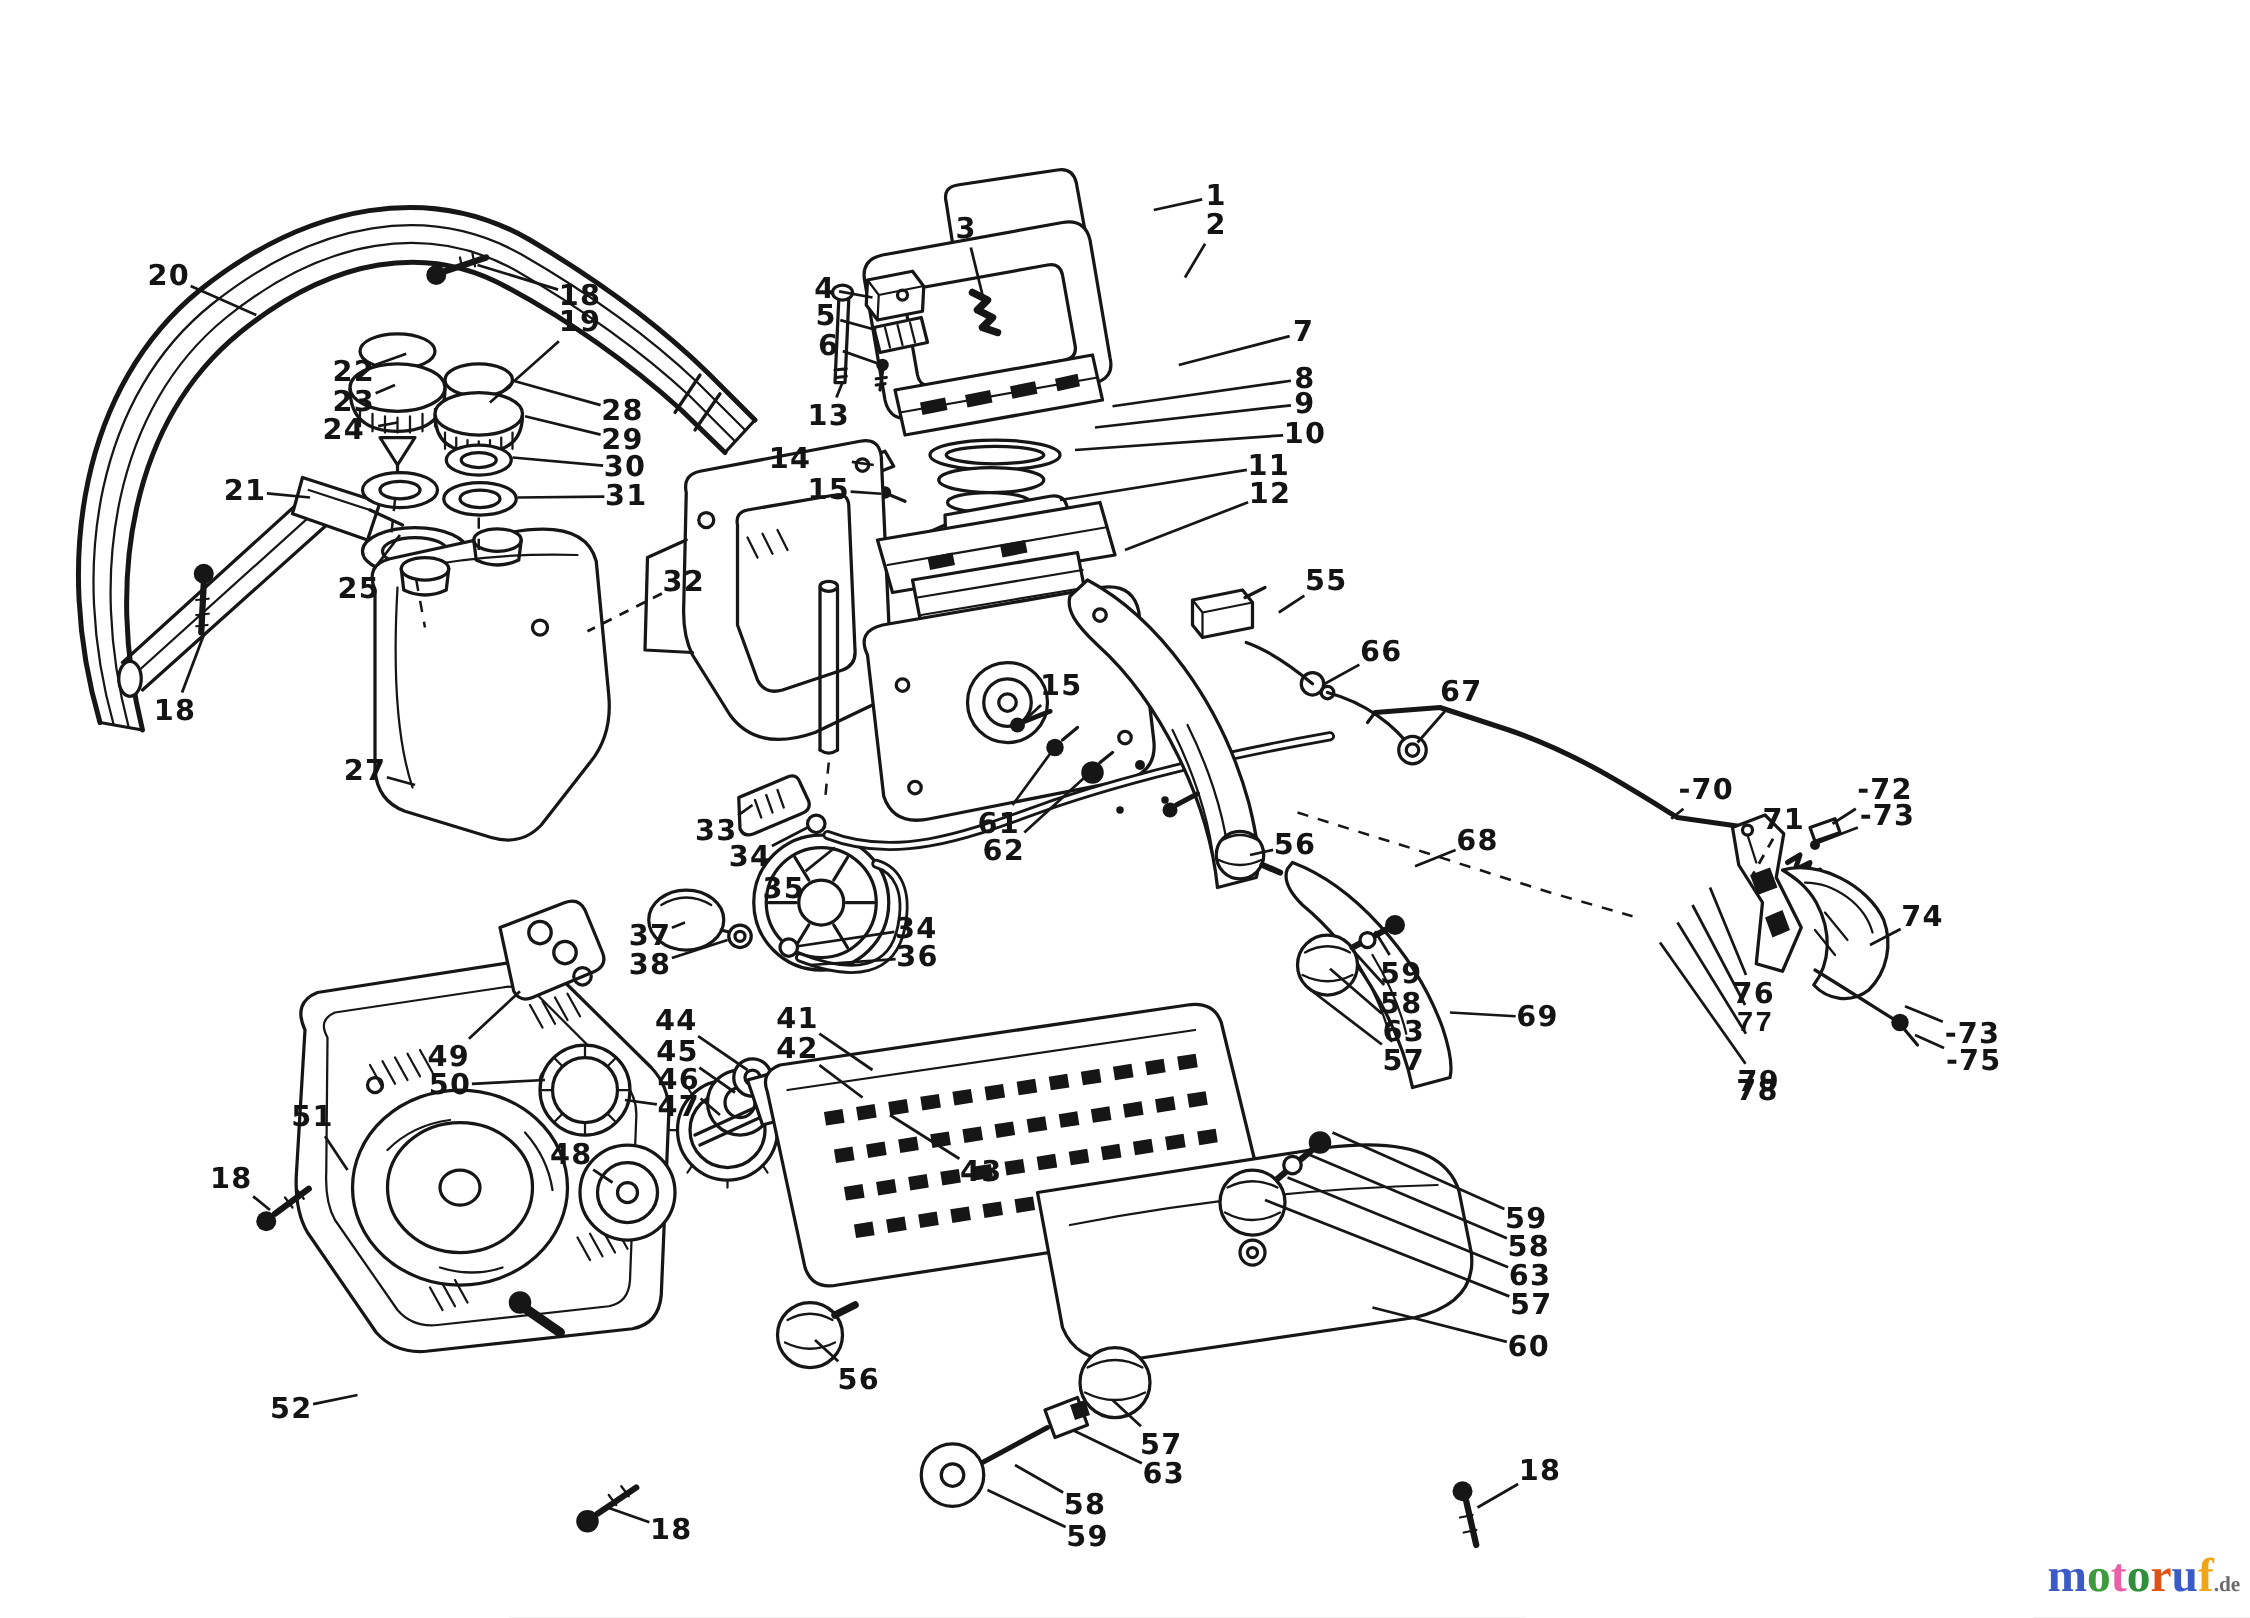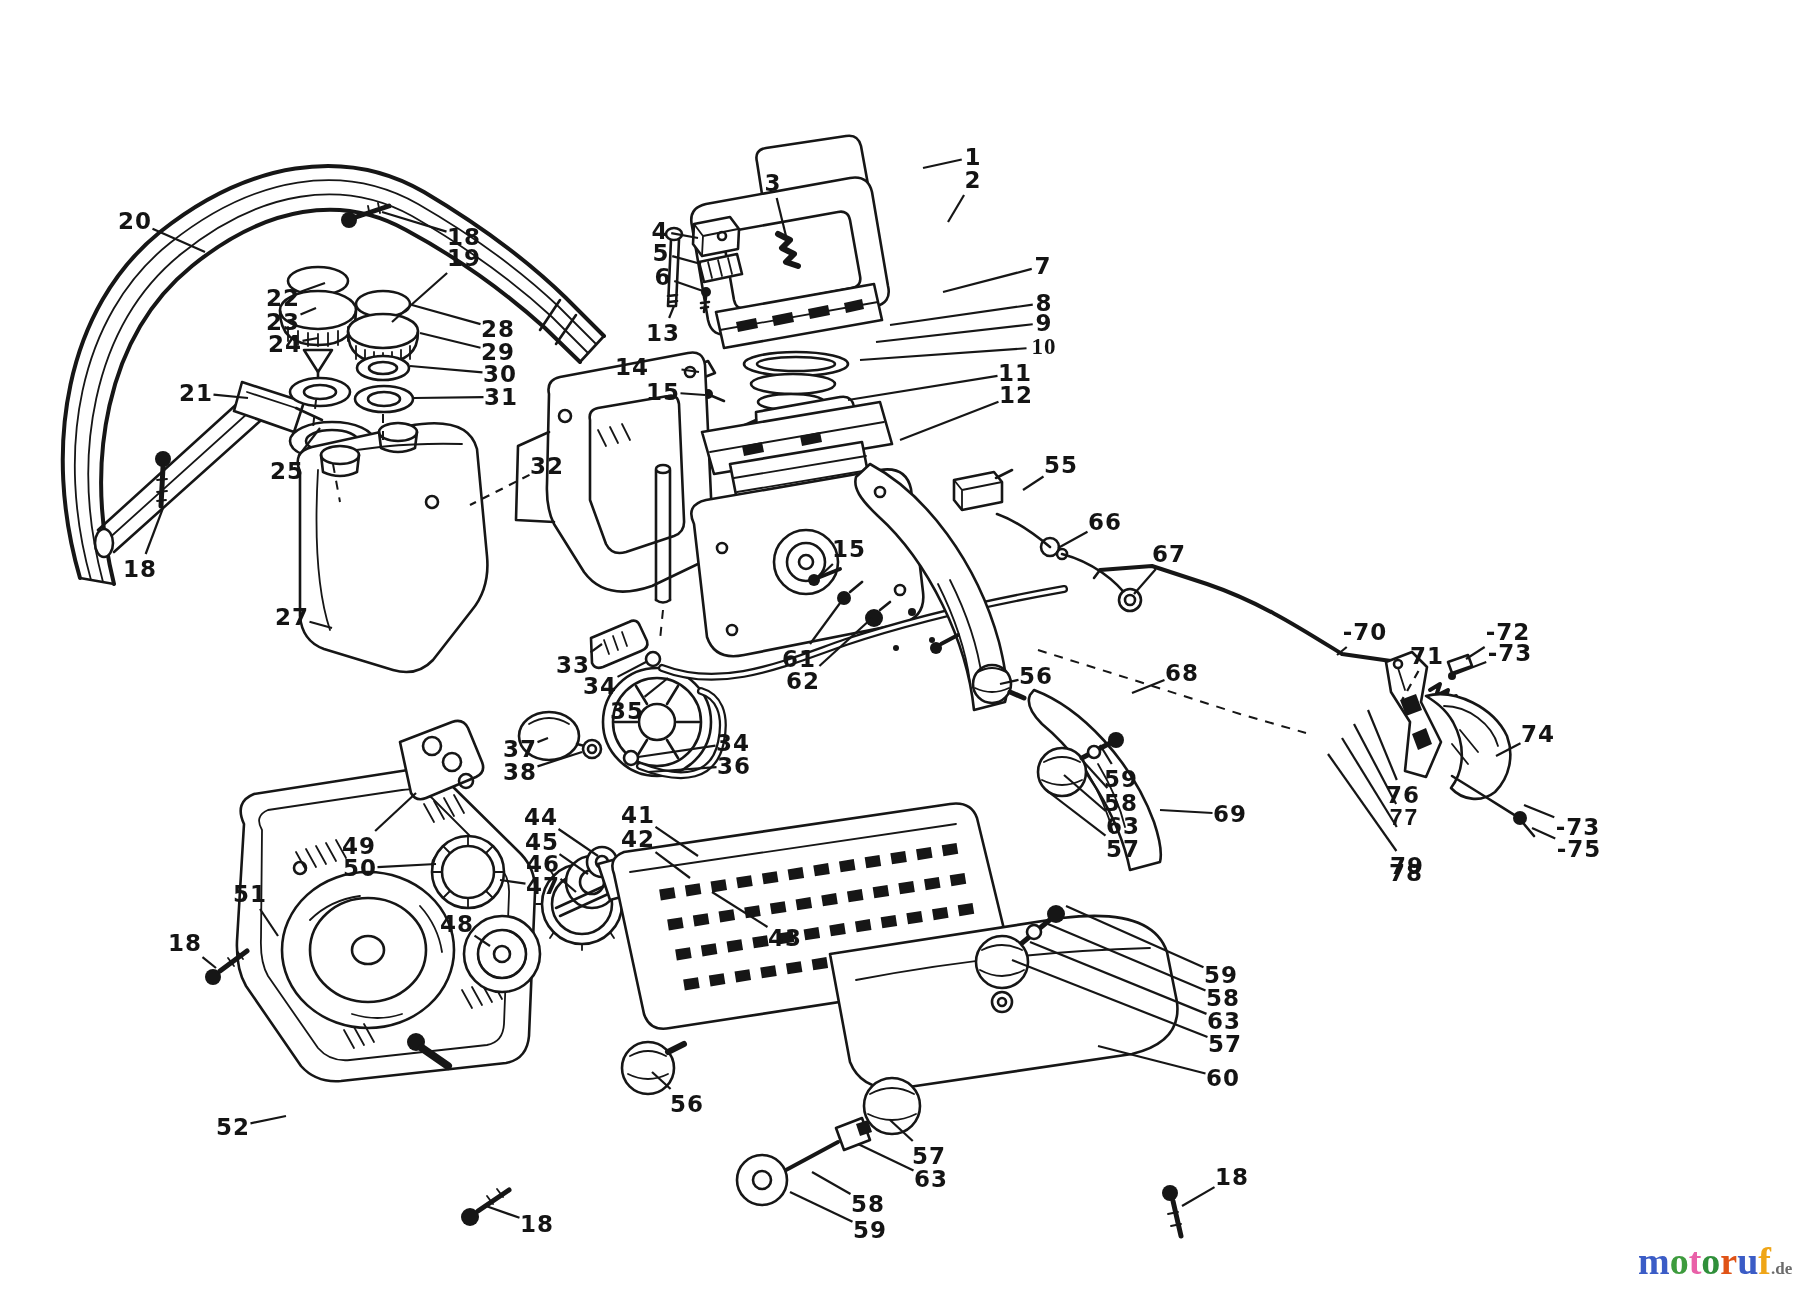--- a/index.html
+++ b/index.html
@@ -444,29 +444,29 @@
       <div class="callout" style="left: 773px; top: 183px;">3</div>
       <div class="callout" style="left: 660px; top: 231px;">4</div>
       <div class="callout" style="left: 661px; top: 253px;">5</div>
       <div class="callout" style="left: 663px; top: 277px;">6</div>
       <div class="callout" style="left: 663px; top: 333px;">13</div>
       <div class="callout" style="left: 632px; top: 367px;">14</div>
       <div class="callout" style="left: 663px; top: 392px;">15</div>
       <div class="callout" style="left: 1043px; top: 266px;">7</div>
       <div class="callout" style="left: 1044px; top: 303px;">8</div>
       <div class="callout" style="left: 1044px; top: 323px;">9</div>
-      <div class="callout" style="left: 1044px; top: 347px; font-family: Liberation Serif, serif;">10</div>
+      <div class="callout" style="left: 1044px; top: 347px;">10</div>
       <div class="callout" style="left: 1015px; top: 373px;">11</div>
       <div class="callout" style="left: 1016px; top: 395px;">12</div>
       <div class="callout" style="left: 135px; top: 221px;">20</div>
       <div class="callout" style="left: 464px; top: 237px;">18</div>
       <div class="callout" style="left: 464px; top: 258px;">19</div>
       <div class="callout" style="left: 283px; top: 298px;">22</div>
       <div class="callout" style="left: 283px; top: 322px;">23</div>
-      <div class="callout" style="left: 285px; top: 344px;">24</div>
+      <div class="callout" style="left: 275px; top: 344px;">24</div>
       <div class="callout" style="left: 196px; top: 393px;">21</div>
       <div class="callout" style="left: 287px; top: 471px;">25</div>
       <div class="callout" style="left: 498px; top: 329px;">28</div>
       <div class="callout" style="left: 498px; top: 352px;">29</div>
       <div class="callout" style="left: 500px; top: 374px;">30</div>
       <div class="callout" style="left: 501px; top: 397px;">31</div>
       <div class="callout" style="left: 547px; top: 466px;">32</div>
       <div class="callout" style="left: 292px; top: 617px;">27</div>
       <div class="callout" style="left: 140px; top: 569px;">18</div>
       <div class="callout" style="left: 573px; top: 665px;">33</div>

